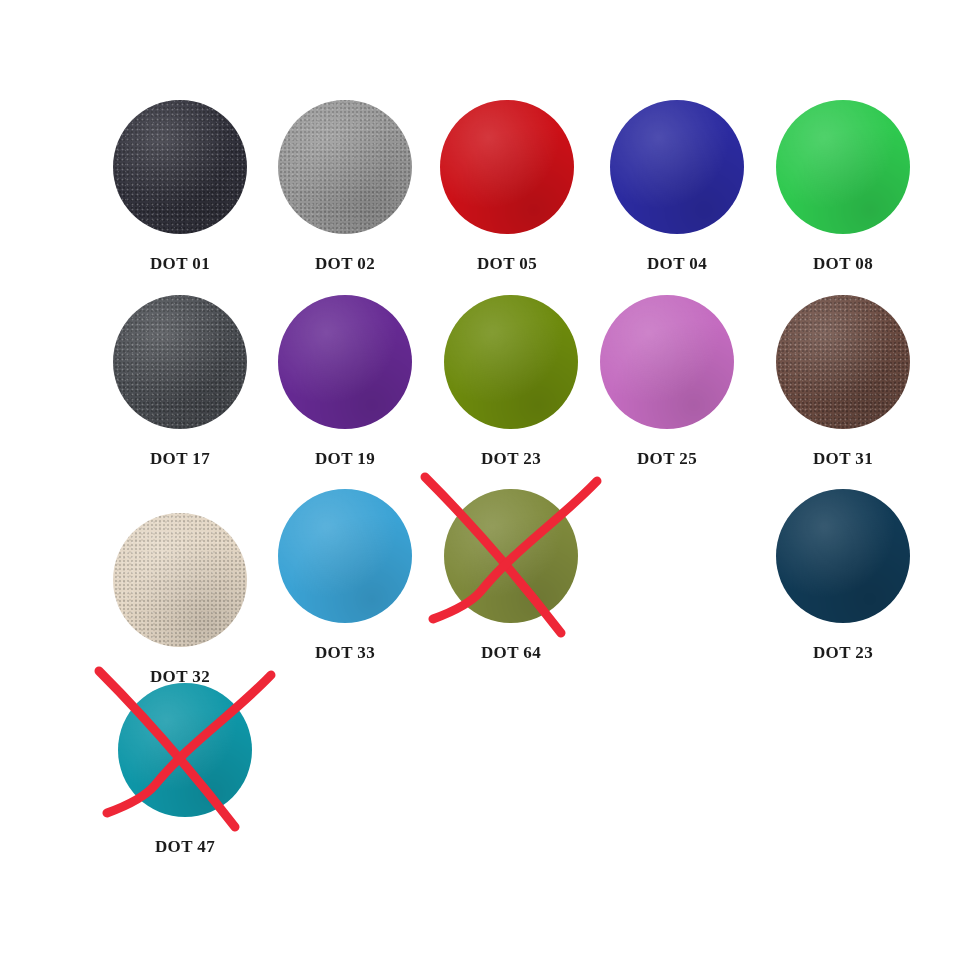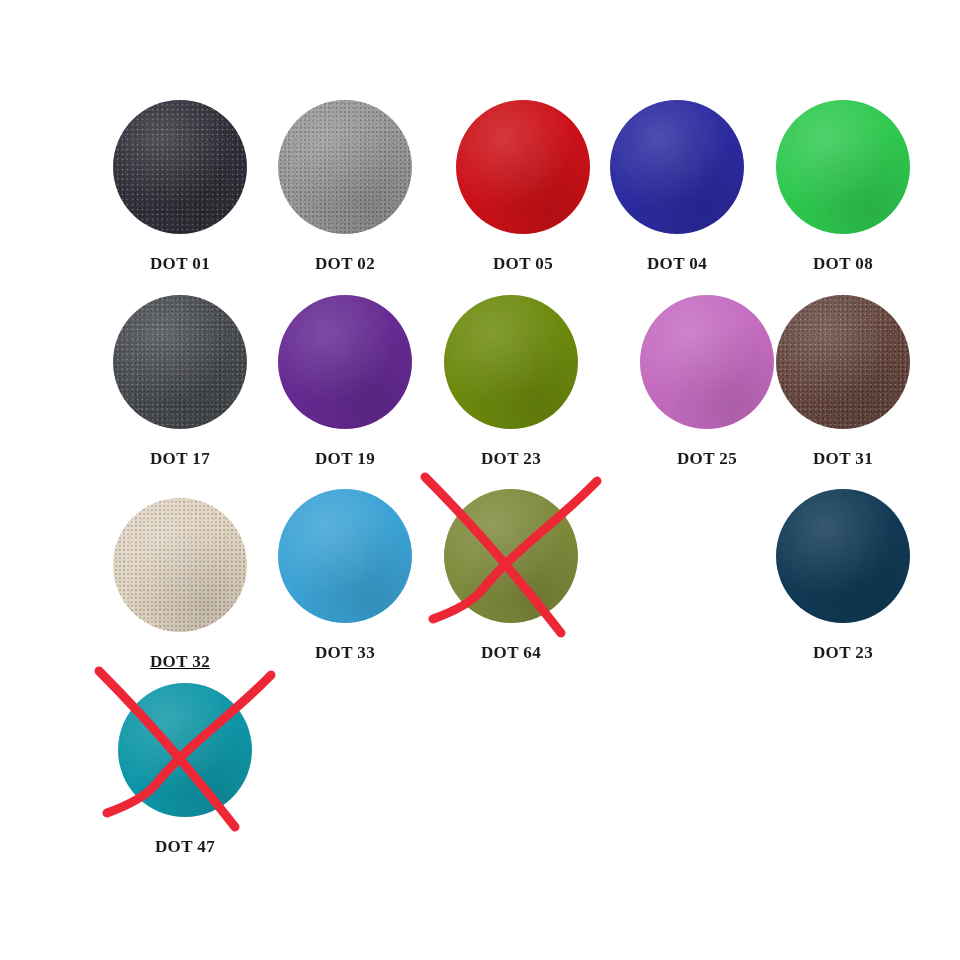--- a/index.html
+++ b/index.html
@@ -95,21 +95,21 @@
         <div class="disc textured" style="background: rgb(50, 50, 60);"></div>
       </div>
       <div class="label">DOT 01</div>
     </div>
     <div class="swatch" style="left: 262px; top: 100px;">
       <div class="disc-wrap">
         <div class="disc textured light" style="background: rgb(152, 152, 152);"></div>
       </div>
       <div class="label">DOT 02</div>
     </div>
-    <div class="swatch" style="left: 440px; top: 100px;">
+    <div class="swatch" style="left: 424px; top: 100px;">
       <div class="disc-wrap">
         <div class="disc" style="background: rgb(204, 17, 24);"></div>
       </div>
       <div class="label">DOT 05</div>
     </div>
     <div class="swatch" style="left: 594px; top: 100px;">
       <div class="disc-wrap">
         <div class="disc" style="background: rgb(44, 43, 160);"></div>
       </div>
       <div class="label">DOT 04</div>
@@ -131,33 +131,33 @@
         <div class="disc" style="background: rgb(102, 42, 147);"></div>
       </div>
       <div class="label">DOT 19</div>
     </div>
     <div class="swatch" style="left: 428px; top: 295px;">
       <div class="disc-wrap">
         <div class="disc" style="background: rgb(109, 138, 13);"></div>
       </div>
       <div class="label">DOT 23</div>
     </div>
-    <div class="swatch" style="left: 624px; top: 295px;">
+    <div class="swatch" style="left: 584px; top: 295px;">
       <div class="disc-wrap">
         <div class="disc" style="background: rgb(196, 108, 192);"></div>
       </div>
       <div class="label">DOT 25</div>
     </div>
     <div class="swatch" style="left: 760px; top: 295px;">
       <div class="disc-wrap">
         <div class="disc textured" style="background: rgb(106, 74, 64);"></div>
       </div>
       <div class="label">DOT 31</div>
     </div>
-    <div class="swatch" style="left: 97px; top: 498px; text-decoration: underline;">
+    <div class="swatch" style="left: 97px; top: 513px;">
       <div class="disc-wrap">
         <div class="disc textured light" style="background: rgb(227, 214, 196);"></div>
       </div>
       <div class="label">DOT 32</div>
     </div>
     <div class="swatch" style="left: 262px; top: 489px;">
       <div class="disc-wrap">
         <div class="disc" style="background: rgb(59, 163, 213);"></div>
       </div>
       <div class="label">DOT 33</div>

